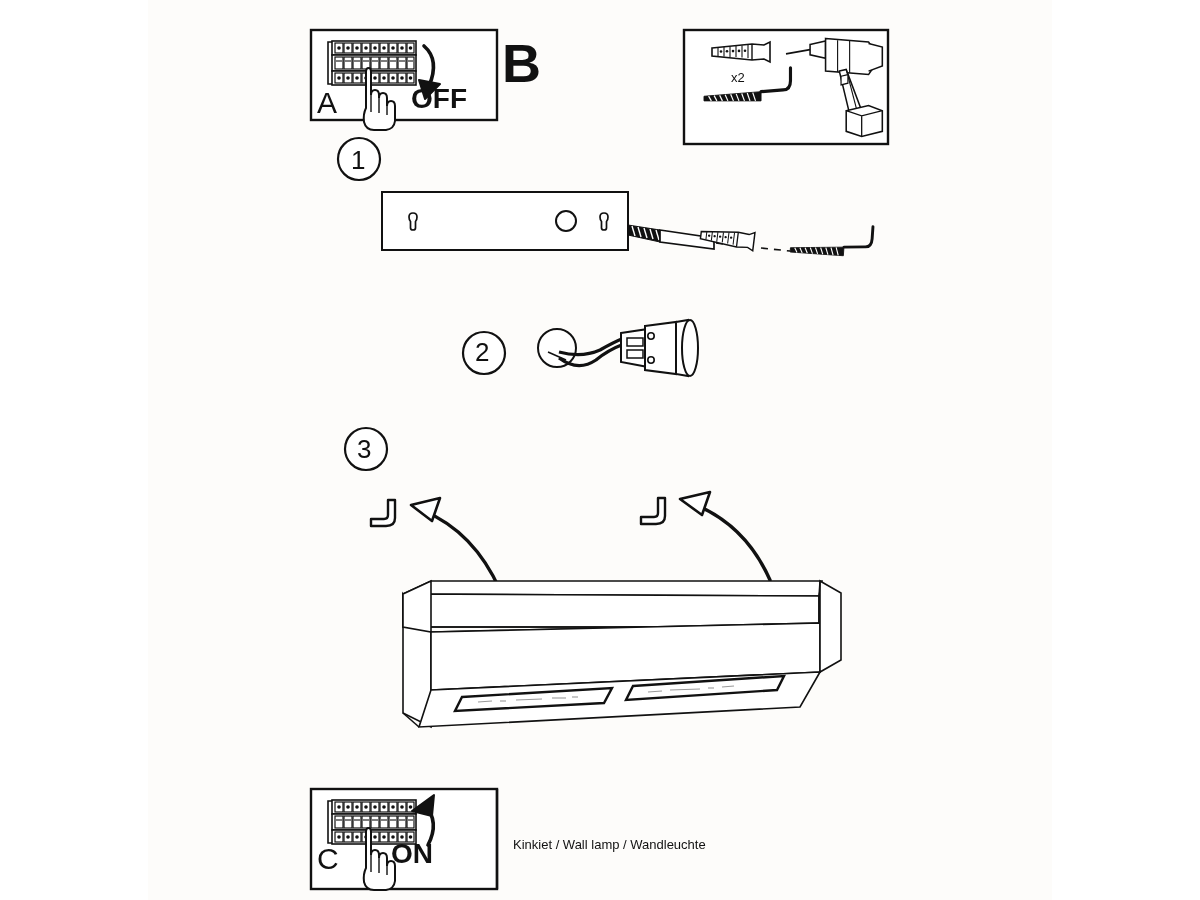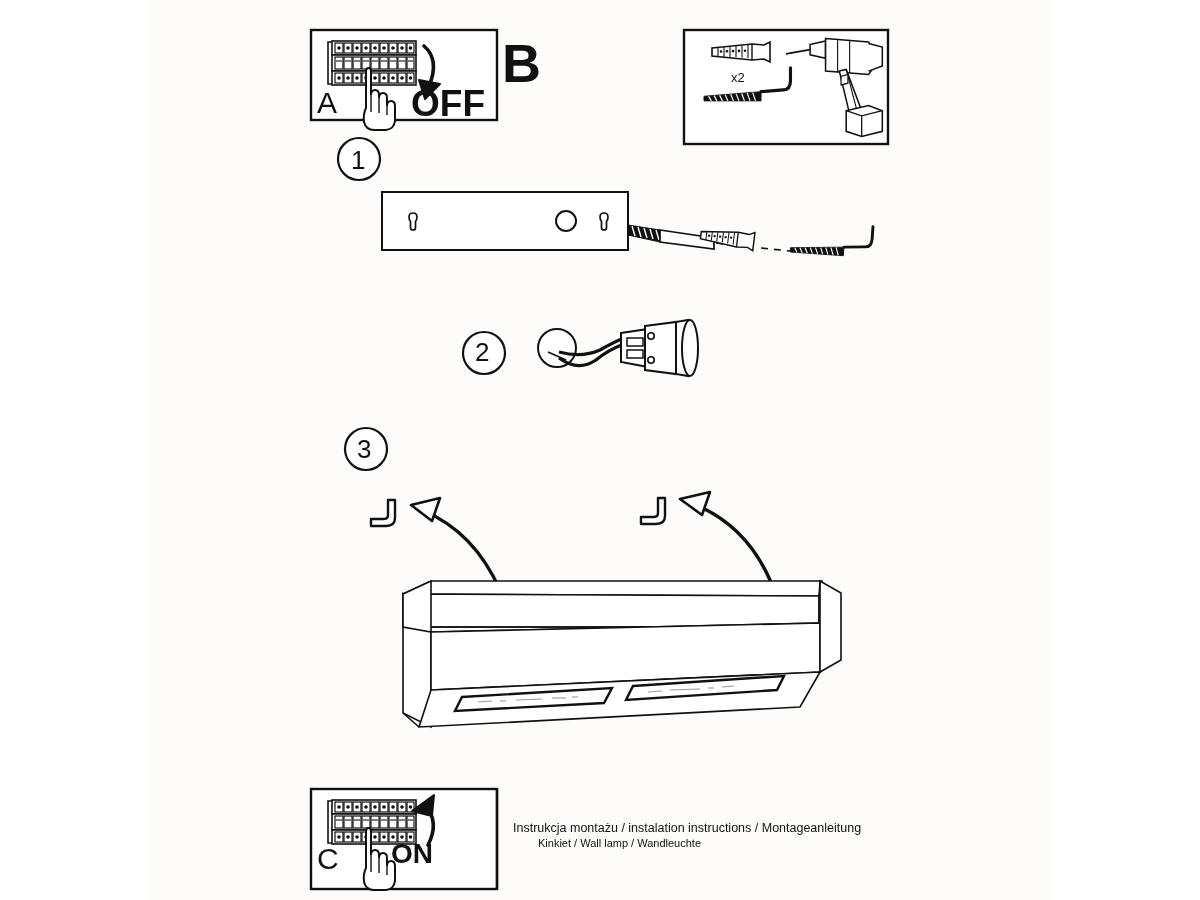--- a/index.html
+++ b/index.html
@@ -37,29 +37,29 @@
   }
   .txt {
     position: absolute;
     color: #111111;
     white-space: nowrap;
     font-family: "Liberation Sans", sans-serif;
   }
   .letter-a   { left: 317px; top: 86px;  font-size: 30px; font-weight: 400; }
   .letter-b   { left: 502px; top: 32px;  font-size: 54px; font-weight: 700; letter-spacing:0px;}
   .letter-c   { left: 317px; top: 842px; font-size: 30px; font-weight: 400; }
-  .label-off  { left: 411px; top: 83px;  font-size: 37px; font-weight: 700; }
+  .label-off  { left: 411px; top: 83px;  font-size: 28px; font-weight: 700; }
   .label-on   { left: 391px; top: 838px; font-size: 28px; font-weight: 700; }
   .label-x2   { left: 731px; top: 70px;  font-size: 13px; font-weight: 400; text-align: center; }
   .num        { font-size: 26px; font-weight: 400; }
   .num-1      { left: 351px; top: 145px; }
   .num-2      { left: 475px; top: 337px; }
   .num-3      { left: 357px; top: 434px; }
   .footer-line1 { left: 513px; top: 821px; font-size: 12.5px; }
-  .footer-line2 { left: 513px; top: 837px; font-size: 11px; margin-left: 25px; }
+  .footer-line2 { left: 513px; top: 837px; font-size: 13px; }
 </style>
 </head>
 <body>
 
 <div id="sheet">
 
   <div class="page-bg"></div>
 
   <svg class="diagram-svg" viewBox="0 0 1200 900">
     <defs>
@@ -393,15 +393,14 @@
   <div class="txt letter-b">B</div>
   <div class="txt label-x2">x2</div>
 
   <div class="txt num num-1">1</div>
   <div class="txt num num-2">2</div>
   <div class="txt num num-3">3</div>
 
   <div class="txt letter-c">C</div>
   <div class="txt label-on">ON</div>
 
-  <div class="txt footer-line1">Instrukcja montażu / instalation instructions / Montageanleitung</div>
   <div class="txt footer-line2">Kinkiet / Wall lamp / Wandleuchte</div>
 </div>
 
 </body></html>

